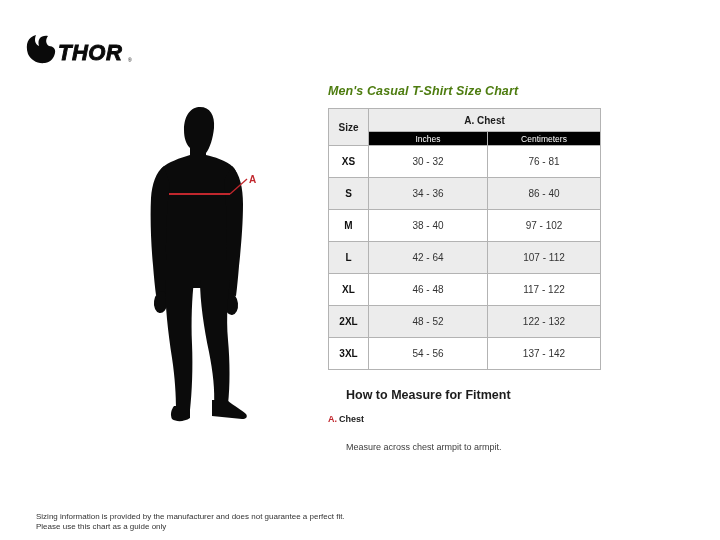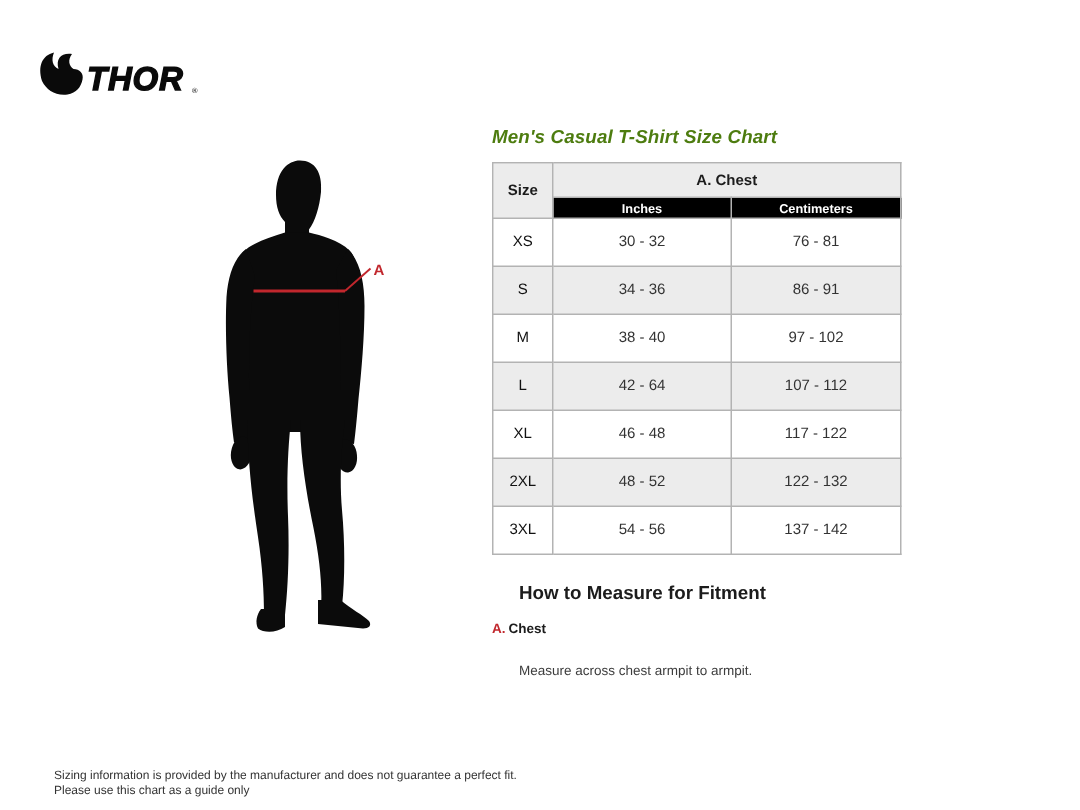--- a/index.html
+++ b/index.html
@@ -22,23 +22,23 @@
   .right-col { position:absolute; left:328px; top:84px; width:272px; }
   .chart-title { font-size:12.5px; font-weight:bold; color:#4d7c0f; margin:0 0 10px 0; letter-spacing:0.1px;font-style:italic; }
 
   table.size-table { border-collapse:collapse; width:272px; table-layout:fixed; }
   table.size-table td, table.size-table th { border:1px solid #b3b3b3; text-align:center; padding:0; vertical-align:middle; }
   col.c-size { width:40px; }
   col.c-in   { width:119px; }
   col.c-cm   { width:113px; }
 
   .hdr-cell { background:#ececec; font-weight:bold; font-size:10px; color:#1c1c1c; height:22px; }
-  .sub-cell { background:#000000; color:#ffffff; font-weight:bold; font-size:8.5px; height:13px; border-color:#4d4d4d; }
+  .sub-cell { background:#000000; color:#ffffff; font-weight:normal; font-size:8.5px; height:13px; border-color:#4d4d4d; }
   tr.data-row td { height:31px; font-size:10px; color:#333333; }
-  tr.data-row td.size-cell { font-weight:normal; color:#111111; }
+  tr.data-row td.size-cell { font-weight:bold; color:#111111; }
   tr.data-row.alt td { background:#ececec; }
 
   
   .measure { position:absolute; left:328px; top:388px; width:300px; }
   .measure-title { font-size:12.5px; font-weight:bold; color:#1c1c1c; margin:0 0 12px 18px; }
   .measure-item-head { font-size:9px; font-weight:bold; color:#1c1c1c; margin:0 0 3px 0; }
   .measure-letter { color:#c1272d; margin-right:2px; }
   .measure-desc { font-size:9px; color:#3d3d3d; margin:18px; }
 
   
@@ -107,21 +107,21 @@
         <td class="sub-cell">Centimeters</td>
       </tr>
       <tr class="data-row">
         <td class="size-cell">XS</td>
         <td>30 - 32</td>
         <td>76 - 81</td>
       </tr>
       <tr class="data-row alt">
         <td class="size-cell">S</td>
         <td>34 - 36</td>
-        <td>86 - 91</td>
+        <td>86 - 40</td>
       </tr>
       <tr class="data-row">
         <td class="size-cell">M</td>
         <td>38 - 40</td>
         <td>97 - 102</td>
       </tr>
       <tr class="data-row alt">
         <td class="size-cell">L</td>
         <td>42 - 64</td>
         <td>107 - 112</td>

